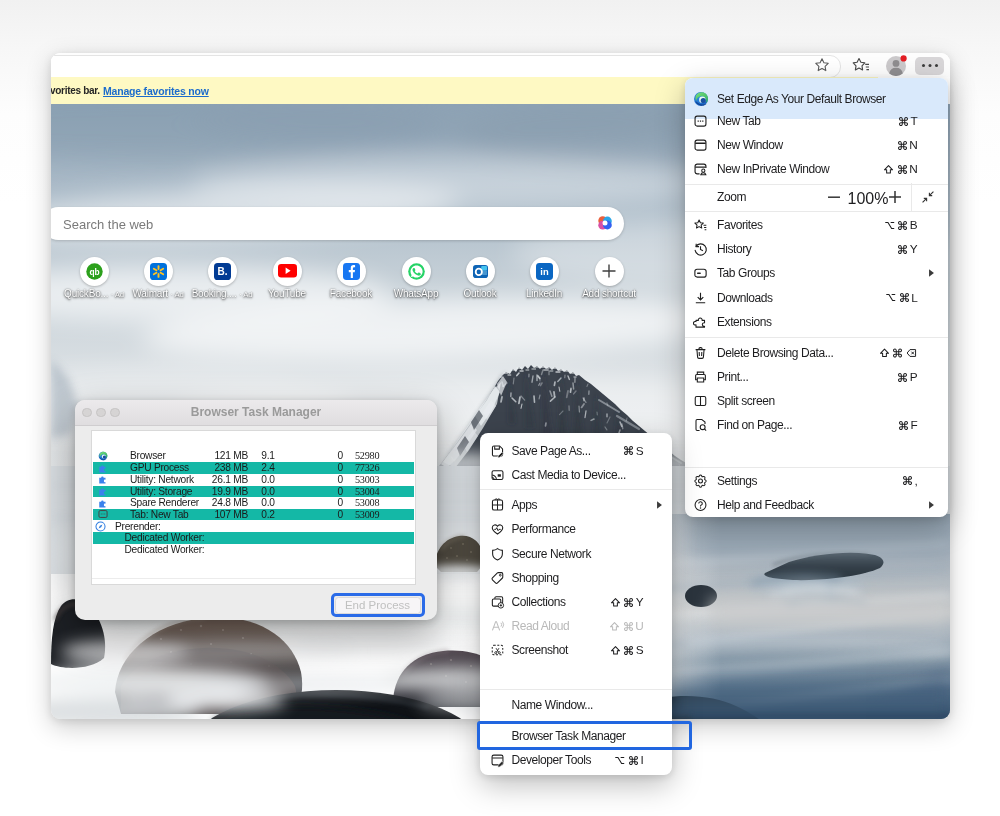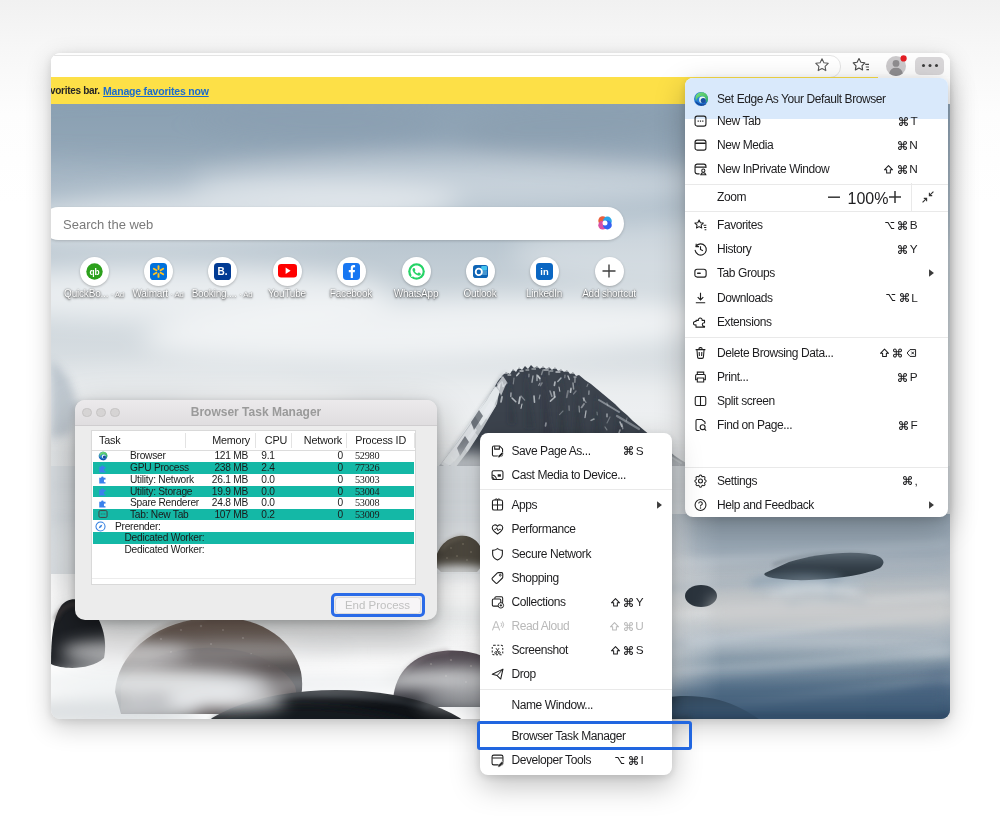--- a/index.html
+++ b/index.html
@@ -6,21 +6,21 @@
   body{width:1000px;height:816px;overflow:hidden;position:relative;
        font-family:"Liberation Sans",sans-serif;
        background:linear-gradient(180deg,#f1f1f1 0%,#f7f7f7 6%,#fdfdfd 14%,#ffffff 25%,#ffffff 100%);}
   .abs{position:absolute;}
   #win{position:absolute;left:51px;top:53px;width:899px;height:666px;border-radius:9px;
        background:#fff;box-shadow:0 8px 26px rgba(0,0,0,.20),0 2px 8px rgba(0,0,0,.10);overflow:hidden;}
   #chrome{position:absolute;left:0;top:0;width:899px;height:24px;background:#fdfdfd;}
   #omni{position:absolute;left:-12px;top:1.5px;width:800px;height:21px;border-radius:11px;
         border:1px solid #e4e4e4;background:#fff;}
   #morebtn{position:absolute;left:864px;top:3.5px;width:29px;height:18px;border-radius:5px;background:#d8d6d8;}
-  #favbar{position:absolute;left:0;top:24px;width:827px;height:27px;background:#fde047;font-size:11.5px;}
+  #favbar{position:absolute;left:0;top:24px;width:827px;height:27px;background:#fef9c3;font-size:11.5px;}
   #favbar .t{position:absolute;left:-1px;top:8px;color:#252525;font-weight:700;font-size:10px;letter-spacing:-.3px;}
   #favbar a{position:absolute;left:52px;top:7.5px;color:#1c6ccc;font-weight:700;font-size:10.5px;letter-spacing:-.2px;text-decoration:underline;}
   #photo{position:absolute;left:0;top:51px;width:899px;height:615px;}
   
   #search{position:absolute;left:-9px;top:154px;width:582px;height:33px;border-radius:16.5px;background:#fff;
           box-shadow:0 1px 3px rgba(0,0,0,.18);}
   #search .ph{position:absolute;left:21px;top:9.5px;font-size:13px;color:#7a7a7a;}
   #search .cop{position:absolute;right:7px;top:4px;}
   
   .sc-item{position:absolute;width:64px;text-align:center;}
@@ -541,32 +541,20 @@
       <div class="sc-lab">Add shortcut</div>
     </div>
 </div>
 <div id="tm">
   <div class="tbar"></div>
   <div class="dot" style="left:7px"></div>
     <div class="dot" style="left:21px"></div>
     <div class="dot" style="left:35px"></div>
   <div class="title">Browser Task Manager</div>
   <div id="tbl">
-    <div class="hdr">
-      <span style="position:absolute;left:7px;top:3px">Task</span>
-      <span style="position:absolute;left:98px;width:60px;text-align:right;top:3px">Memory</span>
-      <span style="position:absolute;left:155px;width:40px;text-align:right;top:3px">CPU</span>
-      <span style="position:absolute;left:200px;width:50px;text-align:right;top:3px">Network</span>
-      <span style="position:absolute;left:254px;width:60px;text-align:right;top:3px">Process ID</span>
-      <i style="position:absolute;left:93px;top:2px;height:15px;border-left:1px solid #e3e3e3"></i>
-      <i style="position:absolute;left:163px;top:2px;height:15px;border-left:1px solid #e3e3e3"></i>
-      <i style="position:absolute;left:199px;top:2px;height:15px;border-left:1px solid #e3e3e3"></i>
-      <i style="position:absolute;left:254px;top:2px;height:15px;border-left:1px solid #e3e3e3"></i>
-      <i style="position:absolute;left:322px;top:2px;height:15px;border-left:1px solid #e3e3e3"></i>
-    </div>
     <div class="row" style="top:19.4px">
         <svg class="ic" width="10" height="10" viewBox="0 0 24 24">
           <use href="#edgeL"></use>
         </svg>
         <span class="c1">Browser</span>
         <span class="c2">121 MB</span>
         <span class="c3">9.1</span>
         <span class="c4">0</span>
         <span class="c5">52980</span>
       </div>
@@ -654,21 +642,21 @@
       <span class="lb">New Tab</span>
       <span class="sc"><svg width="13" height="13" viewBox="0 0 16 16">
           <use href="#g-cmd"></use>
         </svg>T</span>
     </div>
  <div class="mi" style="top:55px">
       <svg class="ig" width="15" height="15" viewBox="0 0 16 16">
         <rect x="2.2" y="2.8" width="11.6" height="10.6" rx="2.2" fill="none" stroke="#1f1f1f" stroke-width="1.2"></rect>
         <path d="M2.4 6 H13.6" stroke="#1f1f1f" stroke-width="1.6"></path>
       </svg>
-      <span class="lb">New Media</span>
+      <span class="lb">New Window</span>
       <span class="sc"><svg width="13" height="13" viewBox="0 0 16 16">
           <use href="#g-cmd"></use>
         </svg>N</span>
     </div>
  <div class="mi" style="top:79px">
       <svg class="ig" width="15" height="15" viewBox="0 0 16 16">
         <path d="M13.8 7 V5 a2.2 2.2 0 0 0 -2.2 -2.2 H4.4 A2.2 2.2 0 0 0 2.2 5 v6 a2.2 2.2 0 0 0 2.2 2.2 H7" fill="none" stroke="#1f1f1f" stroke-width="1.2"></path>
         <path d="M2.4 6 H13.6" stroke="#1f1f1f" stroke-width="1.5"></path>
         <circle cx="11" cy="9.8" r="1.7" fill="none" stroke="#1f1f1f" stroke-width="1.1"></circle>
         <path d="M8.2 14.2 a2.9 2.9 0 0 1 5.6 0 Z" fill="none" stroke="#1f1f1f" stroke-width="1.1"></path>
@@ -900,27 +888,20 @@
         <circle cx="9.9" cy="10.9" r="1.1" fill="none" stroke="#1f1f1f" stroke-width=".9"></circle>
         <path d="M6.9 10.2 L9.6 6 M9.1 10.2 L6.4 6" stroke="#1f1f1f" stroke-width=".9"></path>
       </svg>
       <span class="lb">Screenshot</span>
       <span class="sc"><svg width="13" height="13" viewBox="0 0 16 16">
           <use href="#g-shift"></use>
         </svg><svg width="13" height="13" viewBox="0 0 16 16">
           <use href="#g-cmd"></use>
         </svg>S</span>
     </div>
- <div class="mi" style="top:229px">
-      <svg class="ig" width="15" height="15" viewBox="0 0 16 16">
-        <path d="M2.4 8.2 L13.8 2.8 L11.4 13.4 L7.6 9.7 Z" fill="none" stroke="#1f1f1f" stroke-width="1.15" stroke-linejoin="round"></path>
-        <path d="M13.8 2.8 L7.6 9.7" stroke="#1f1f1f" stroke-width="1.05"></path>
-      </svg>
-      <span class="lb">Drop</span>
-    </div>
  <div class="sep" style="top:255.5px"></div>
  <div class="mi" style="top:259.5px">
       <span class="lb">Name Window...</span>
     </div>
  <div class="btmbox"></div>
  <div class="mi" style="top:290.5px">
       <span class="lb">Browser Task Manager</span>
     </div>
  <div class="mi" style="top:315px">
       <svg class="ig" width="15" height="15" viewBox="0 0 16 16">

